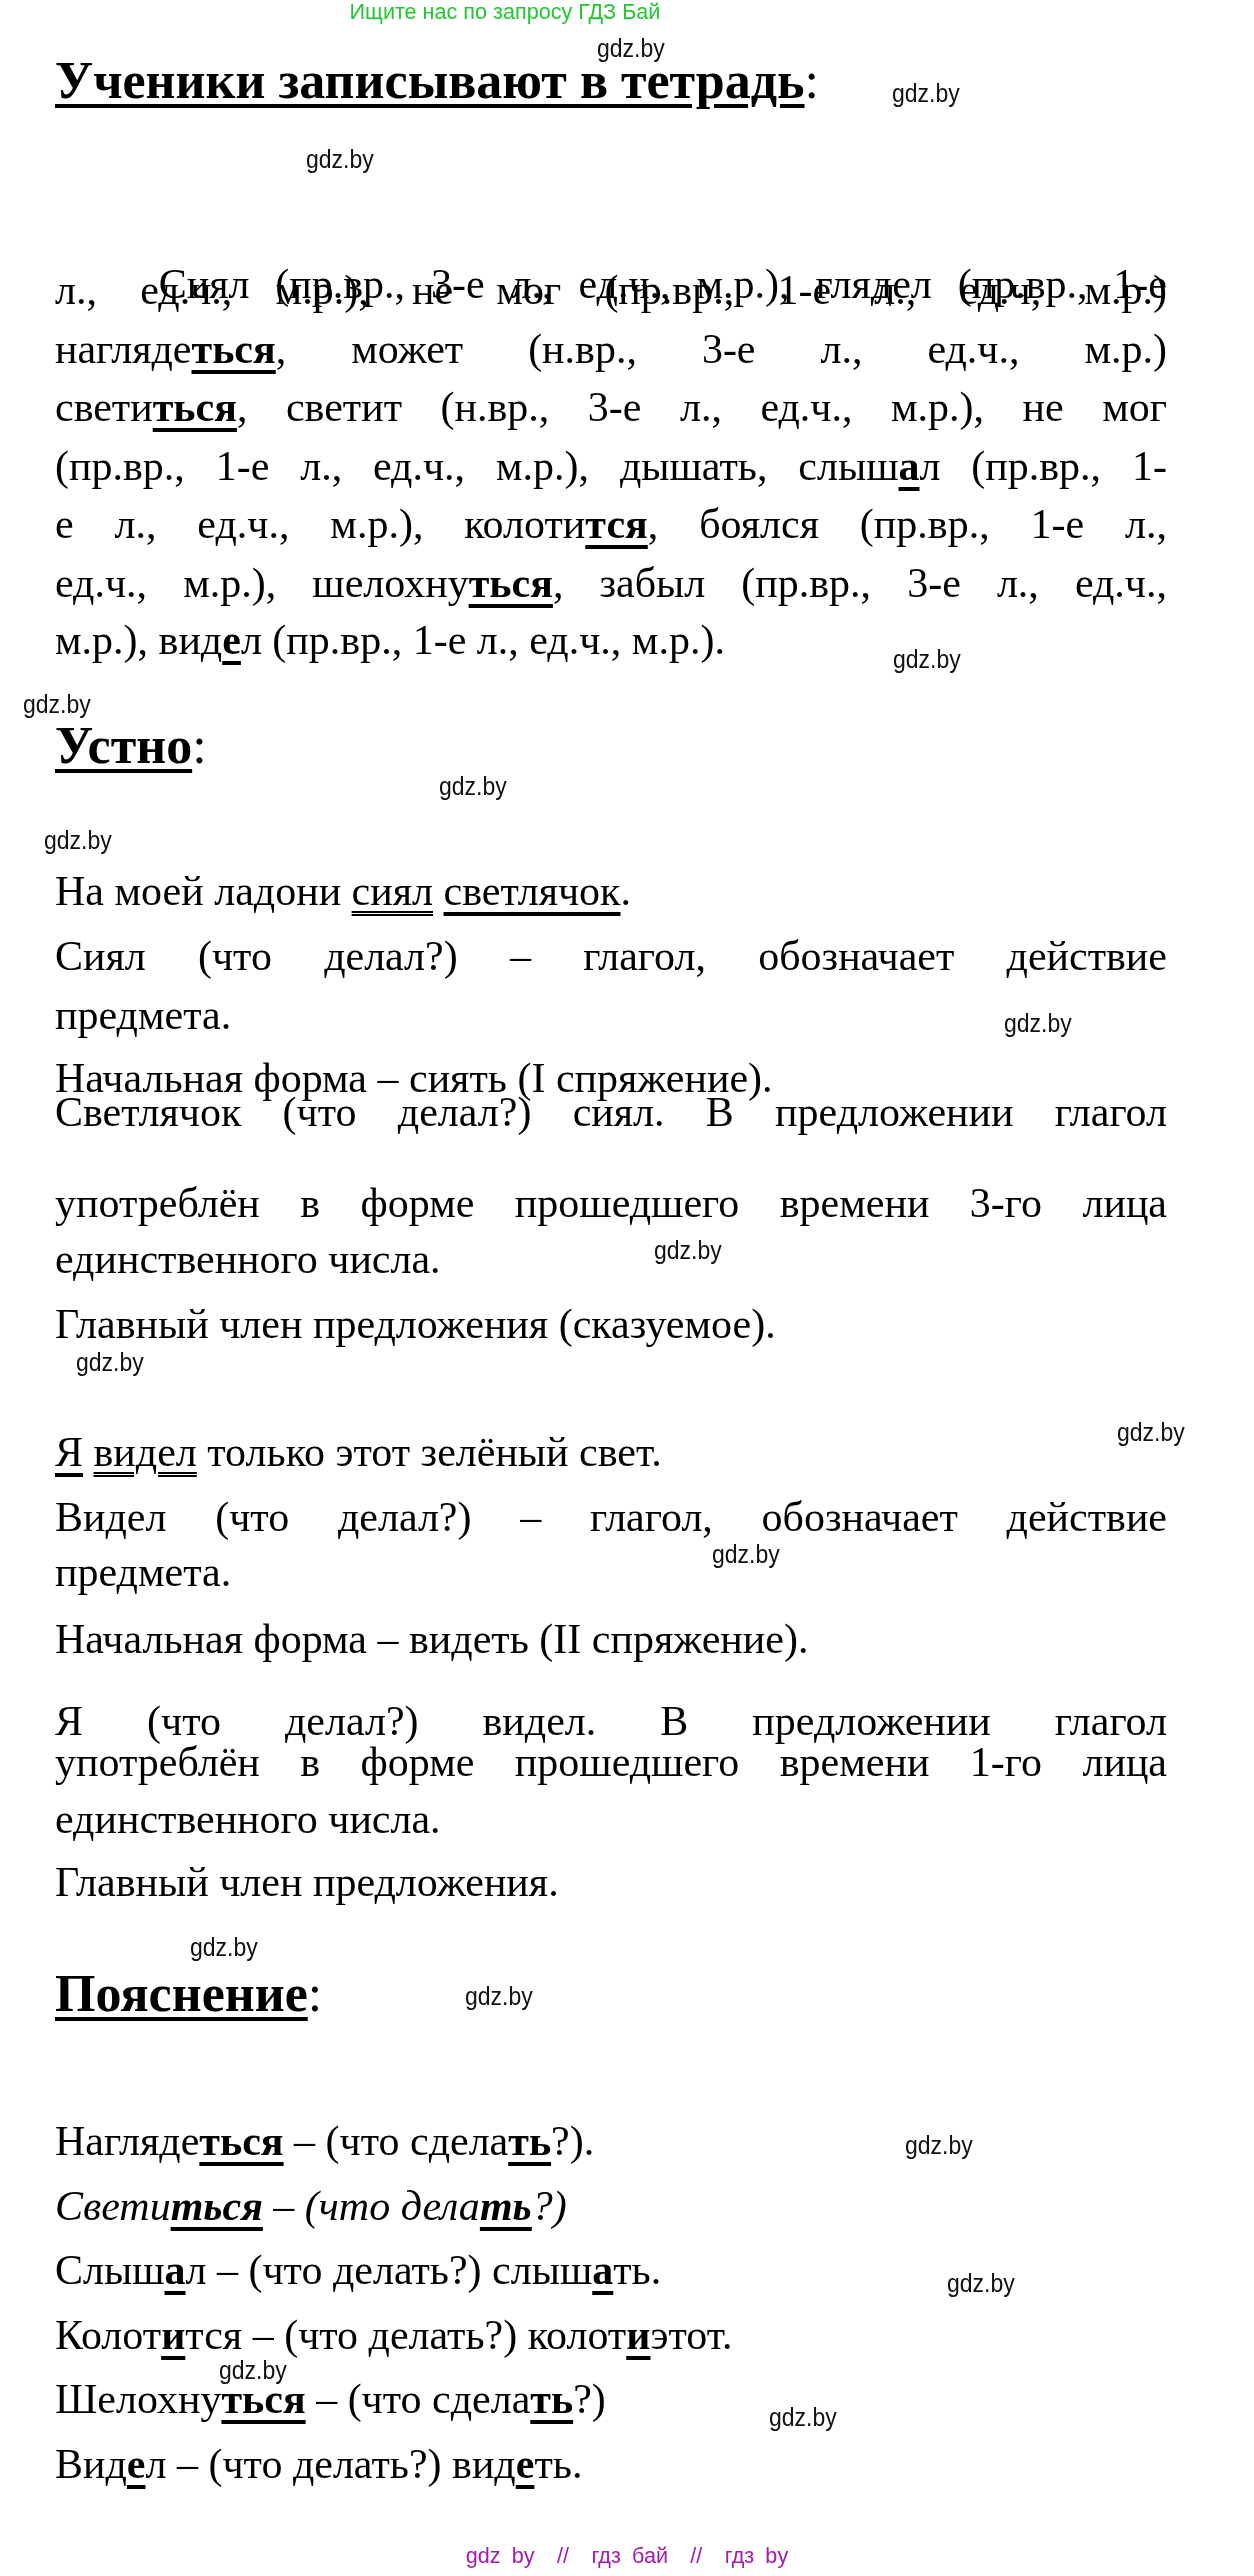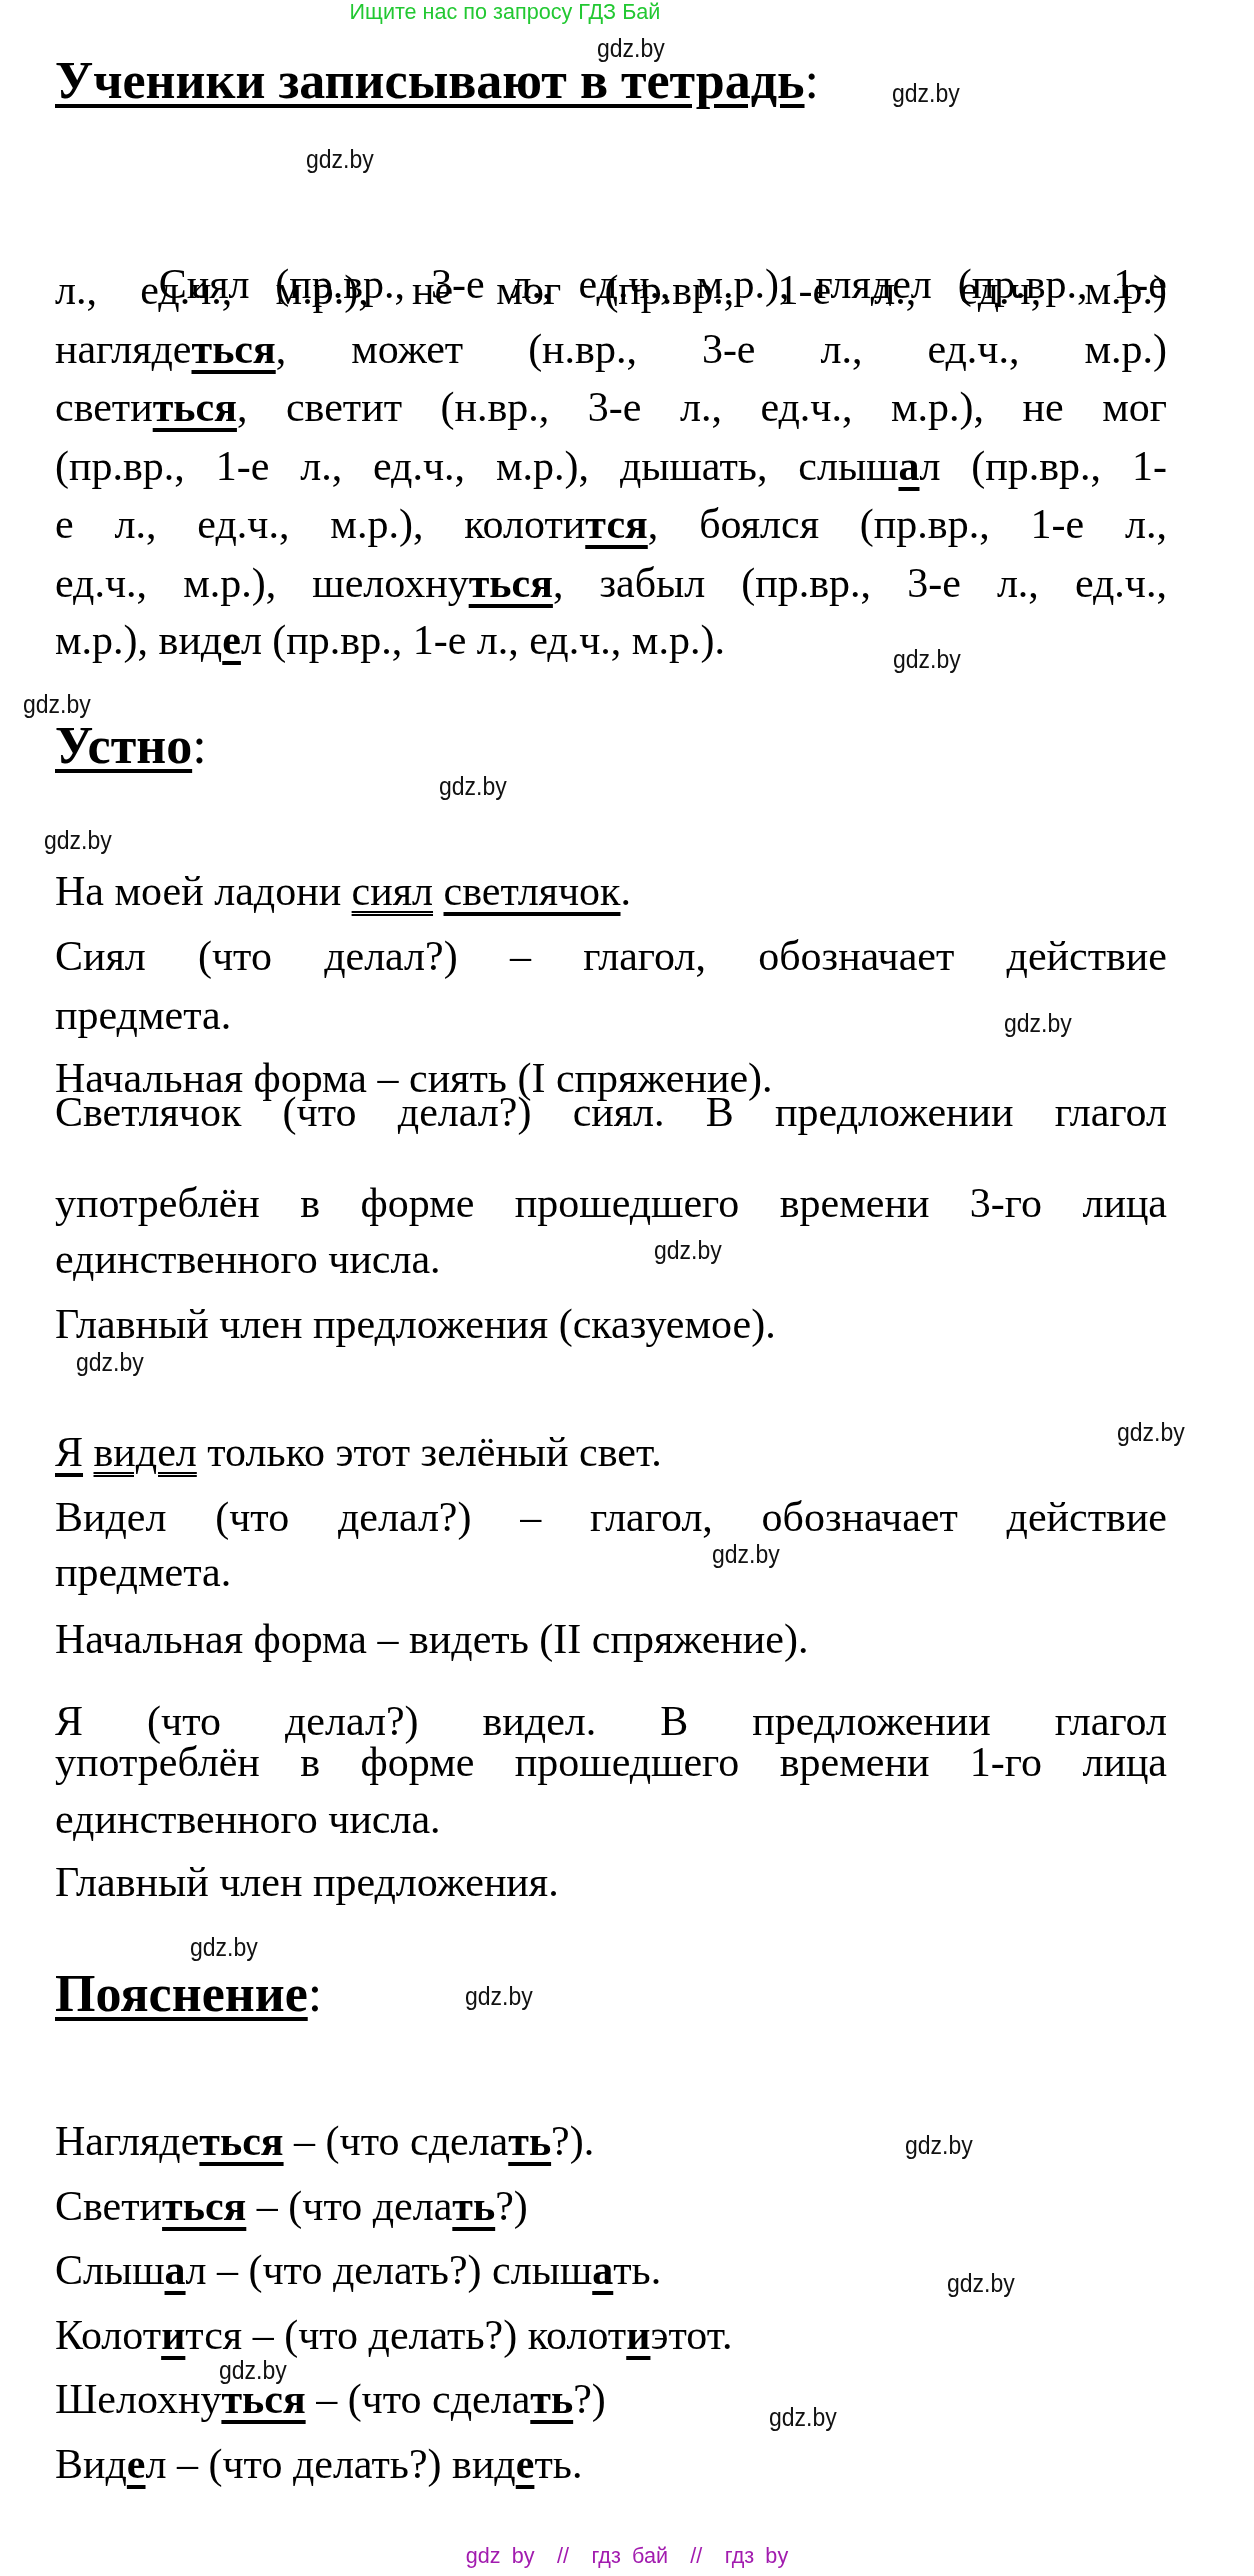--- a/index.html
+++ b/index.html
@@ -112,20 +112,20 @@
 <div class="line just" style="top:1679px;margin-top:16px;">Я (что делал?) видел. В предложении глагол</div>
 <div class="line just" style="top:1736px;">употреблён в форме прошедшего времени 1-го лица</div>
 <div class="line" style="top:1793px;">единственного числа.</div>
 <div class="line" style="top:1856px;">Главный член предложения.</div>
 
 <div class="heading" style="top:1968px;">
   <span class="hl">Пояснение</span><span class="colon">:</span>
 </div>
 
 <div class="line" style="top:2115px; white-space:pre;"><span>Нагляде</span><span class="ub">ться</span><span> – (что сдела</span><span class="ub">ть</span><span>?).</span></div>
-<div class="line" style="top:2180px; white-space:pre;"><span>Свети</span><span class="ub">ться</span><span> – (что дела</span><span class="ub">ть</span><span>?)</span></div>
+<div class="line" style="top:2180px; white-space:pre;font-style:italic;"><span>Свети</span><span class="ub">ться</span><span> – (что дела</span><span class="ub">ть</span><span>?)</span></div>
 <div class="line" style="top:2244px; white-space:pre;"><span>Слыш</span><span class="ub">а</span><span>л – (что делать?) слыш</span><span class="ub">а</span><span>ть.</span></div>
 <div class="line" style="top:2309px; white-space:pre;"><span>Колот</span><span class="ub">и</span><span>тся – (что делать?) колот</span><span class="ub">и</span><span>этот.</span></div>
 <div class="line" style="top:2373px; white-space:pre;"><span>Шелохну</span><span class="ub">ться</span><span> – (что сдела</span><span class="ub">ть</span><span>?)</span></div>
 <div class="line" style="top:2438px; white-space:pre;"><span>Вид</span><span class="ub">е</span><span>л – (что делать?) вид</span><span class="ub">е</span><span>ть.</span></div>
 
 <div class="footer" style="white-space:pre;">gdz by  //  гдз бай  //  гдз by</div>
 
 
 </body></html>

